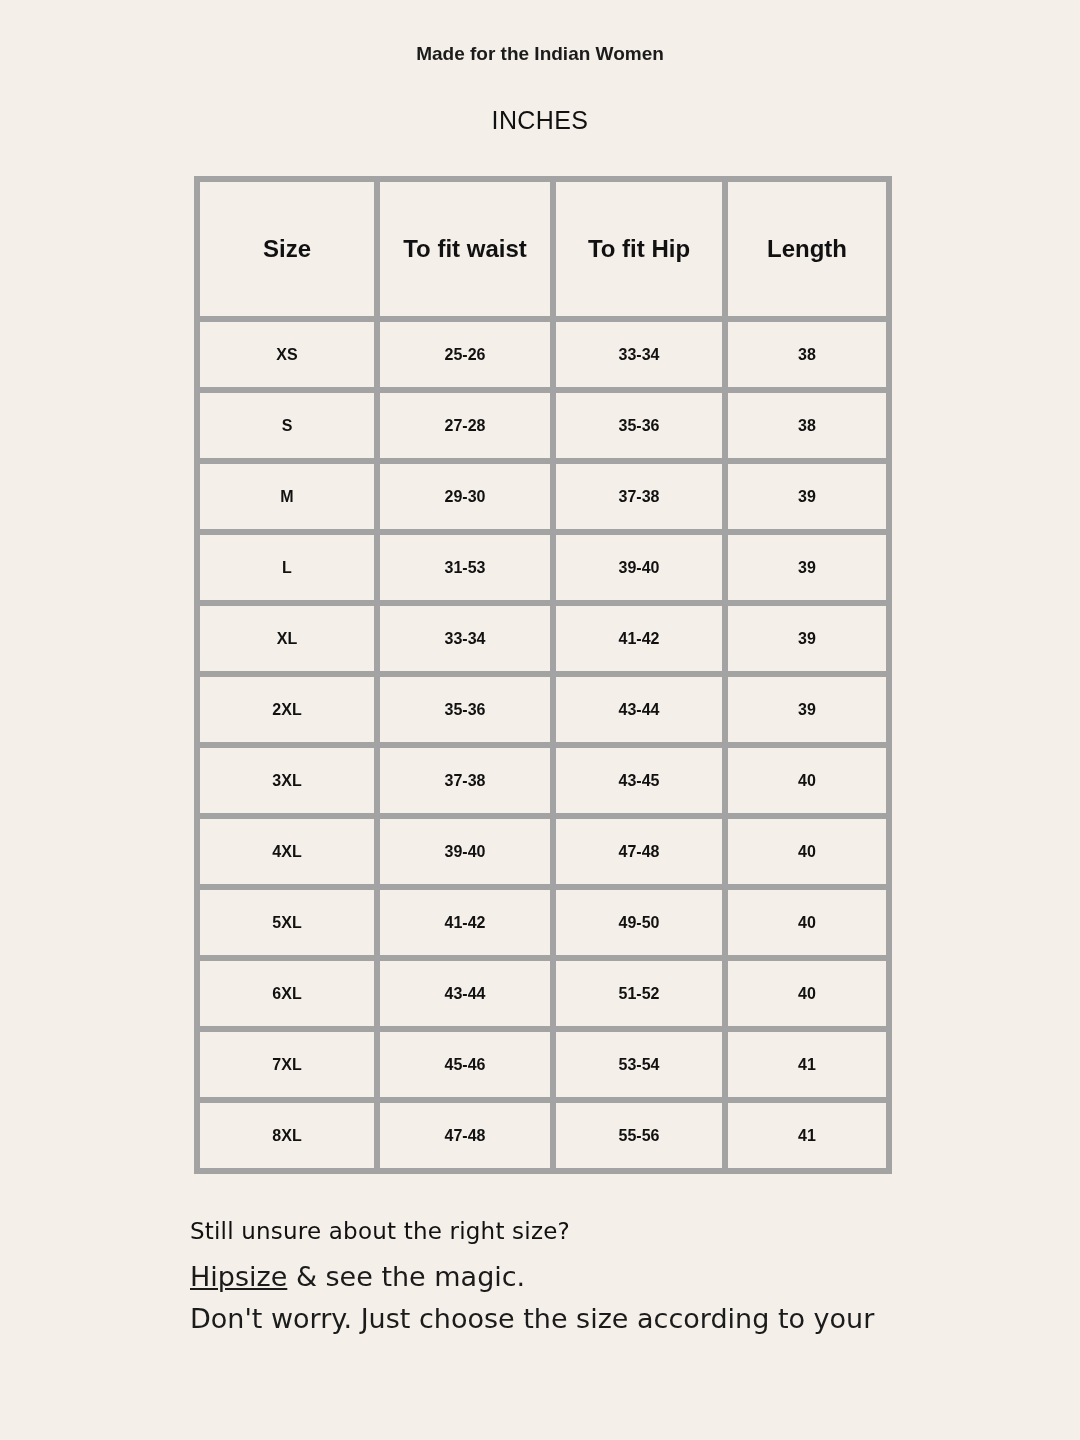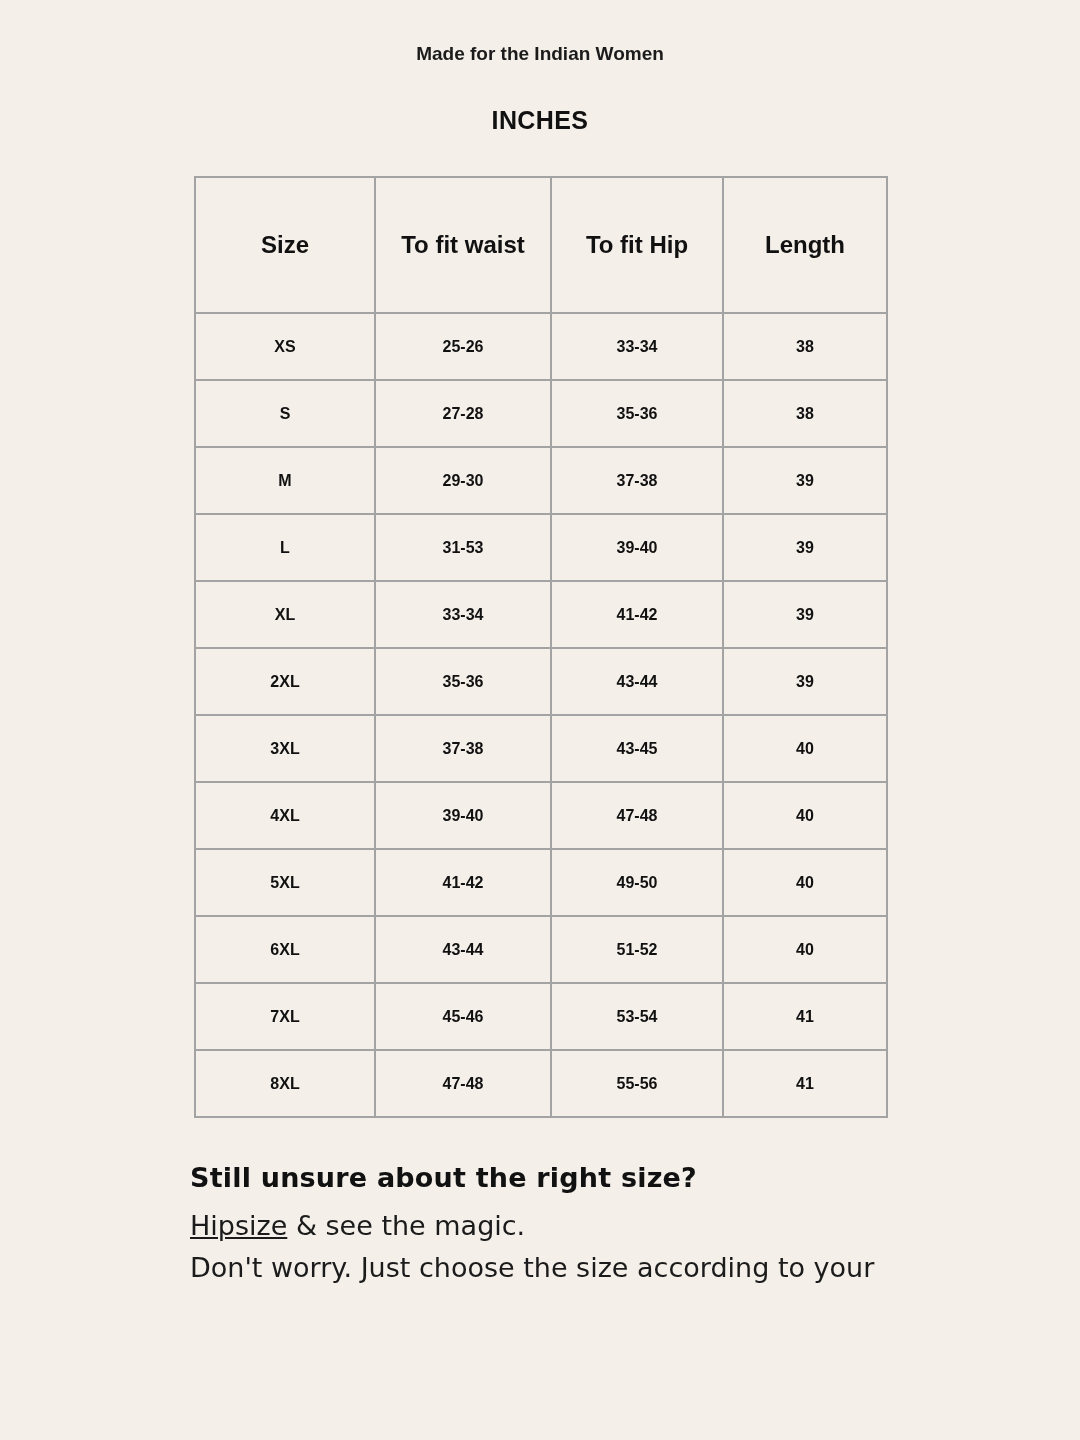--- a/index.html
+++ b/index.html
@@ -36,39 +36,39 @@
     font-family: "Liberation Sans", sans-serif;
     font-weight: bold;
     font-size: 19px;
     color: #1b1b1b;
     margin: 13px;
     padding-top: 30px;
   }
   .unit-label {
     text-align: center;
     font-family: "Liberation Sans", sans-serif;
-    font-weight: bold;
+    font-weight: normal;
     font-size: 25px;
     color: #111;
     margin: 0;
     padding-top: 28px;
     letter-spacing: 0.4px;
   }
   .table-wrap {
     margin: 41px auto 0 auto;
     width: 692px;
   }
   table.size-table {
     border-collapse: collapse;
     width: 100%;
     table-layout: fixed;
   }
   table.size-table th,
   table.size-table td {
-    border: 2px solid #a3a3a3;
+    border: 6px solid #a3a3a3;
     text-align: center;
     font-family: "Liberation Sans", sans-serif;
     font-weight: bold;
     color: #111;
   }
   table.size-table th {
     font-size: 24px;
     height: 126px;
     line-height: 1.25;
     padding: 4px 6px;
@@ -82,22 +82,22 @@
   col.c2 { width: 176px; }
   col.c3 { width: 172px; }
   col.c4 { width: 164px; }
   .footer {
     margin: 44px auto 0 auto;
     width: 700px;
     padding-left: 0px;
   }
   .footer-head {
     font-family: "DejaVu Sans", sans-serif;
-    font-weight: bold;
-    font-size: 27px;
+    font-weight: normal;
+    font-size: 23px;
     color: #111;
     letter-spacing: 0.2px;
     margin: 0 0 12px 0;
   }
   .footer-text {
     font-family: "DejaVu Sans", sans-serif;
     font-weight: 400;
     font-size: 27px;
     color: #1b1b1b;
     line-height: 1.55;

